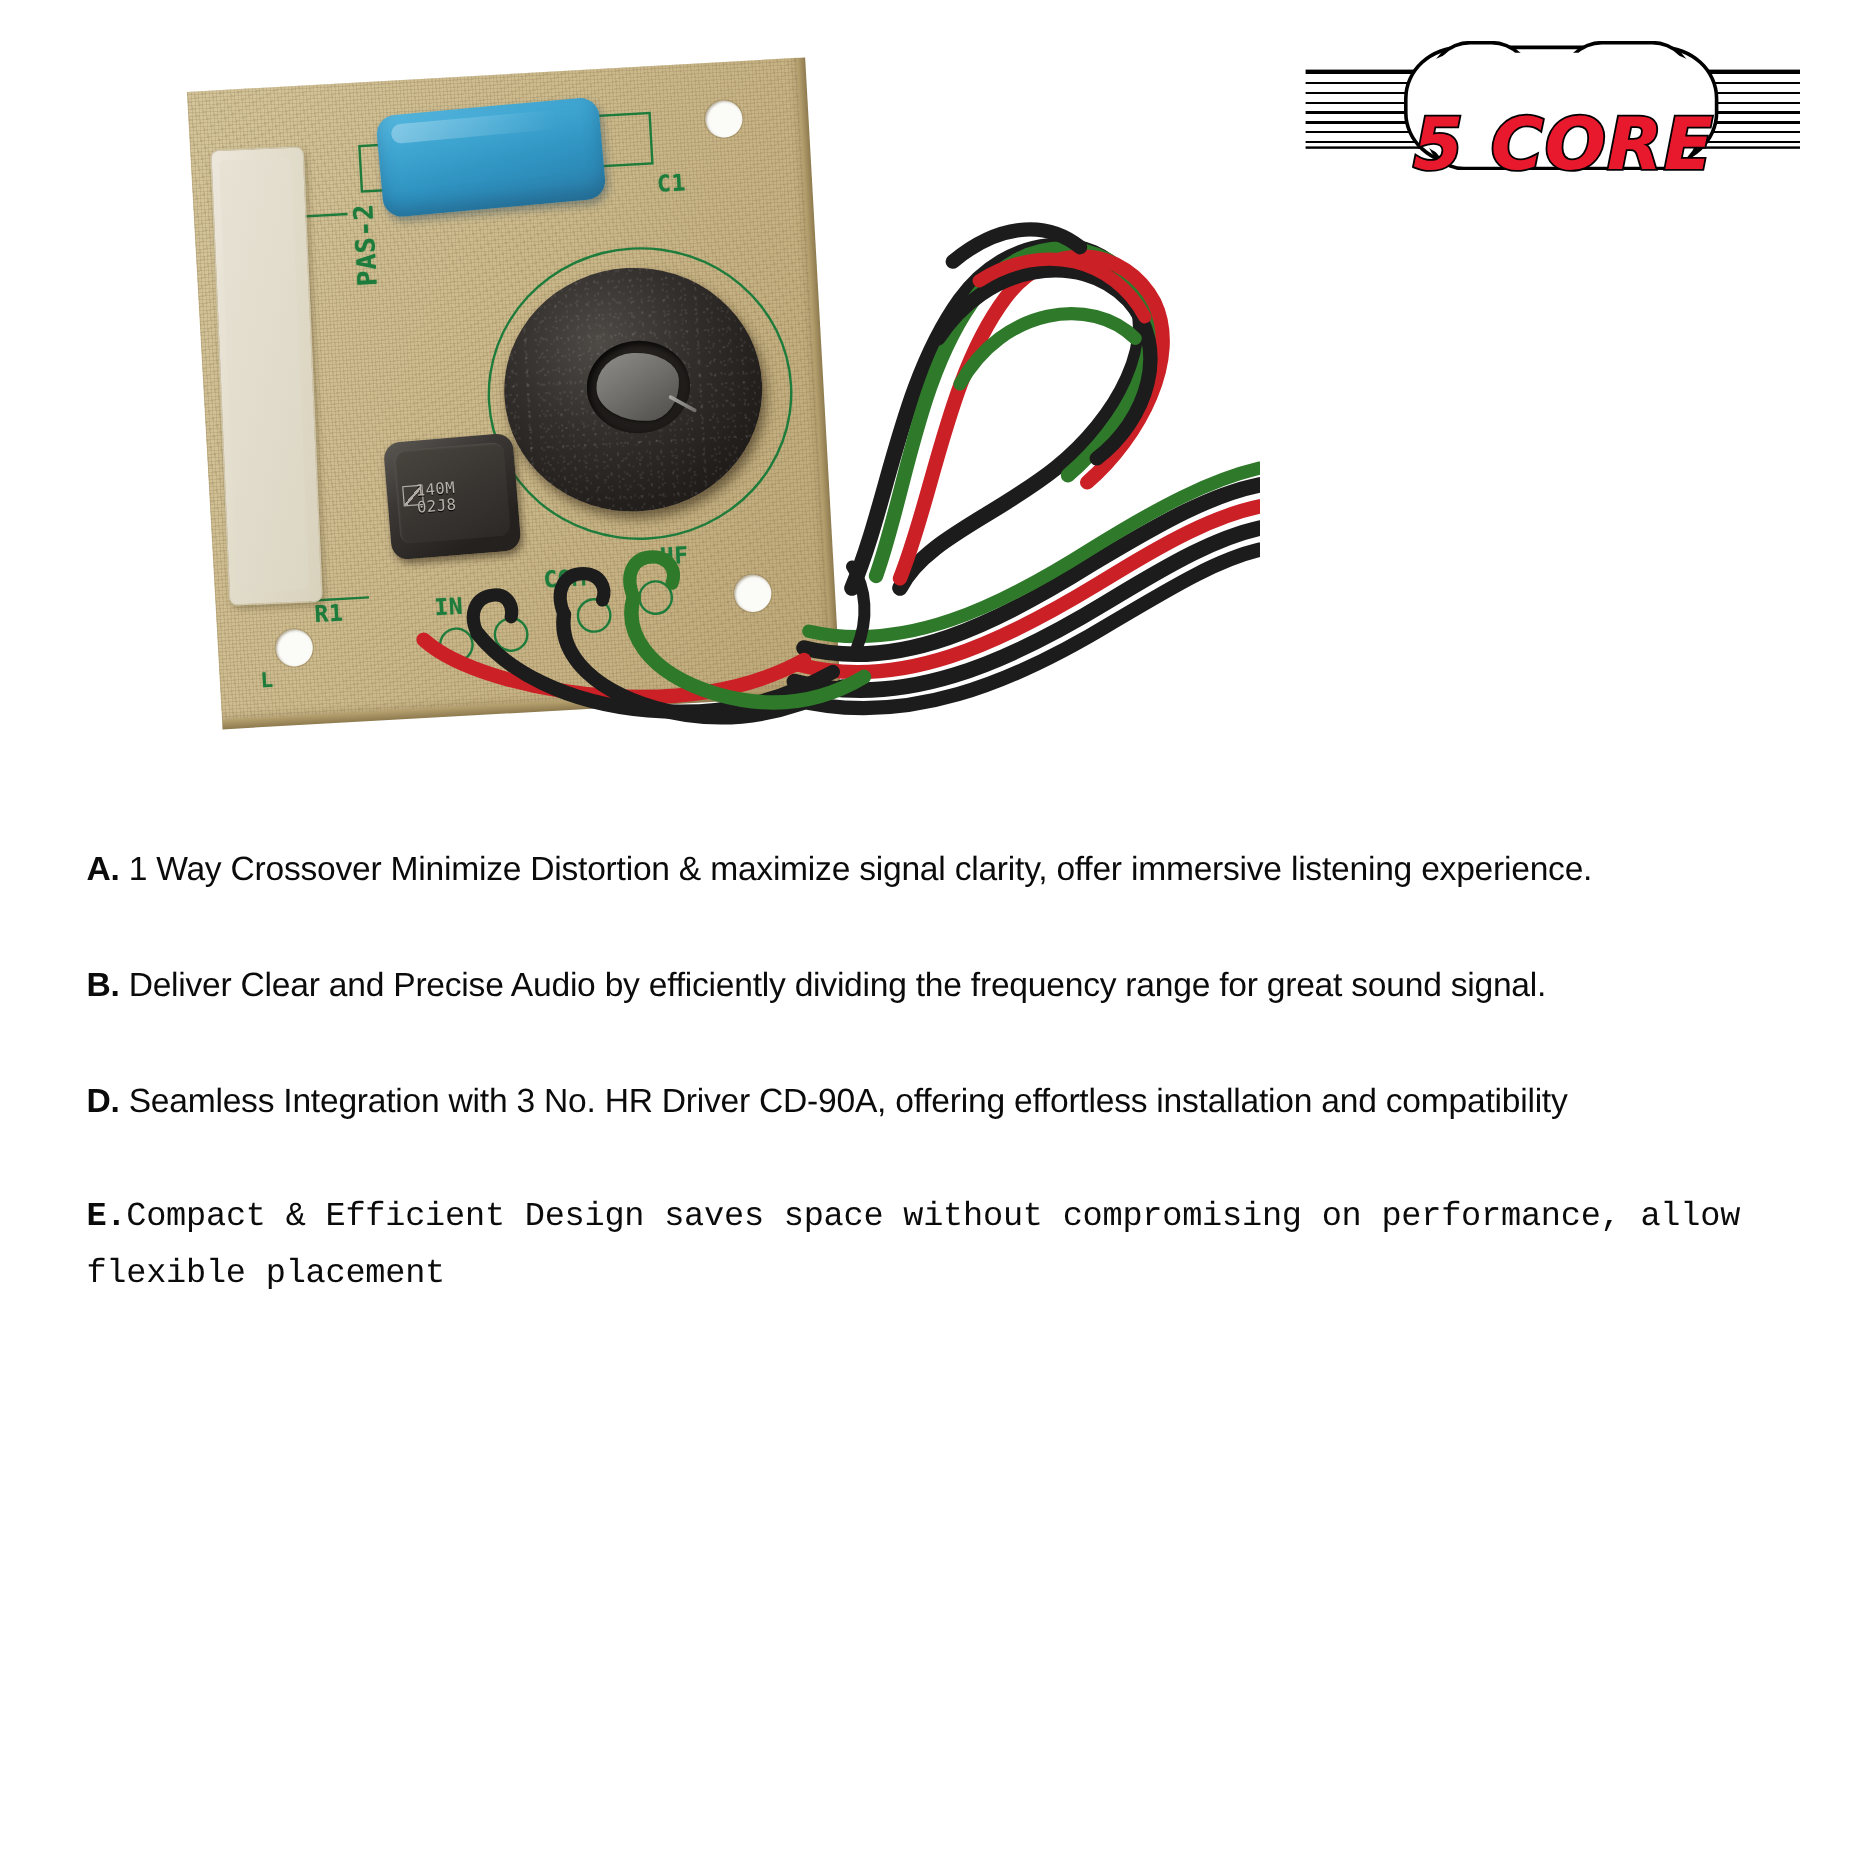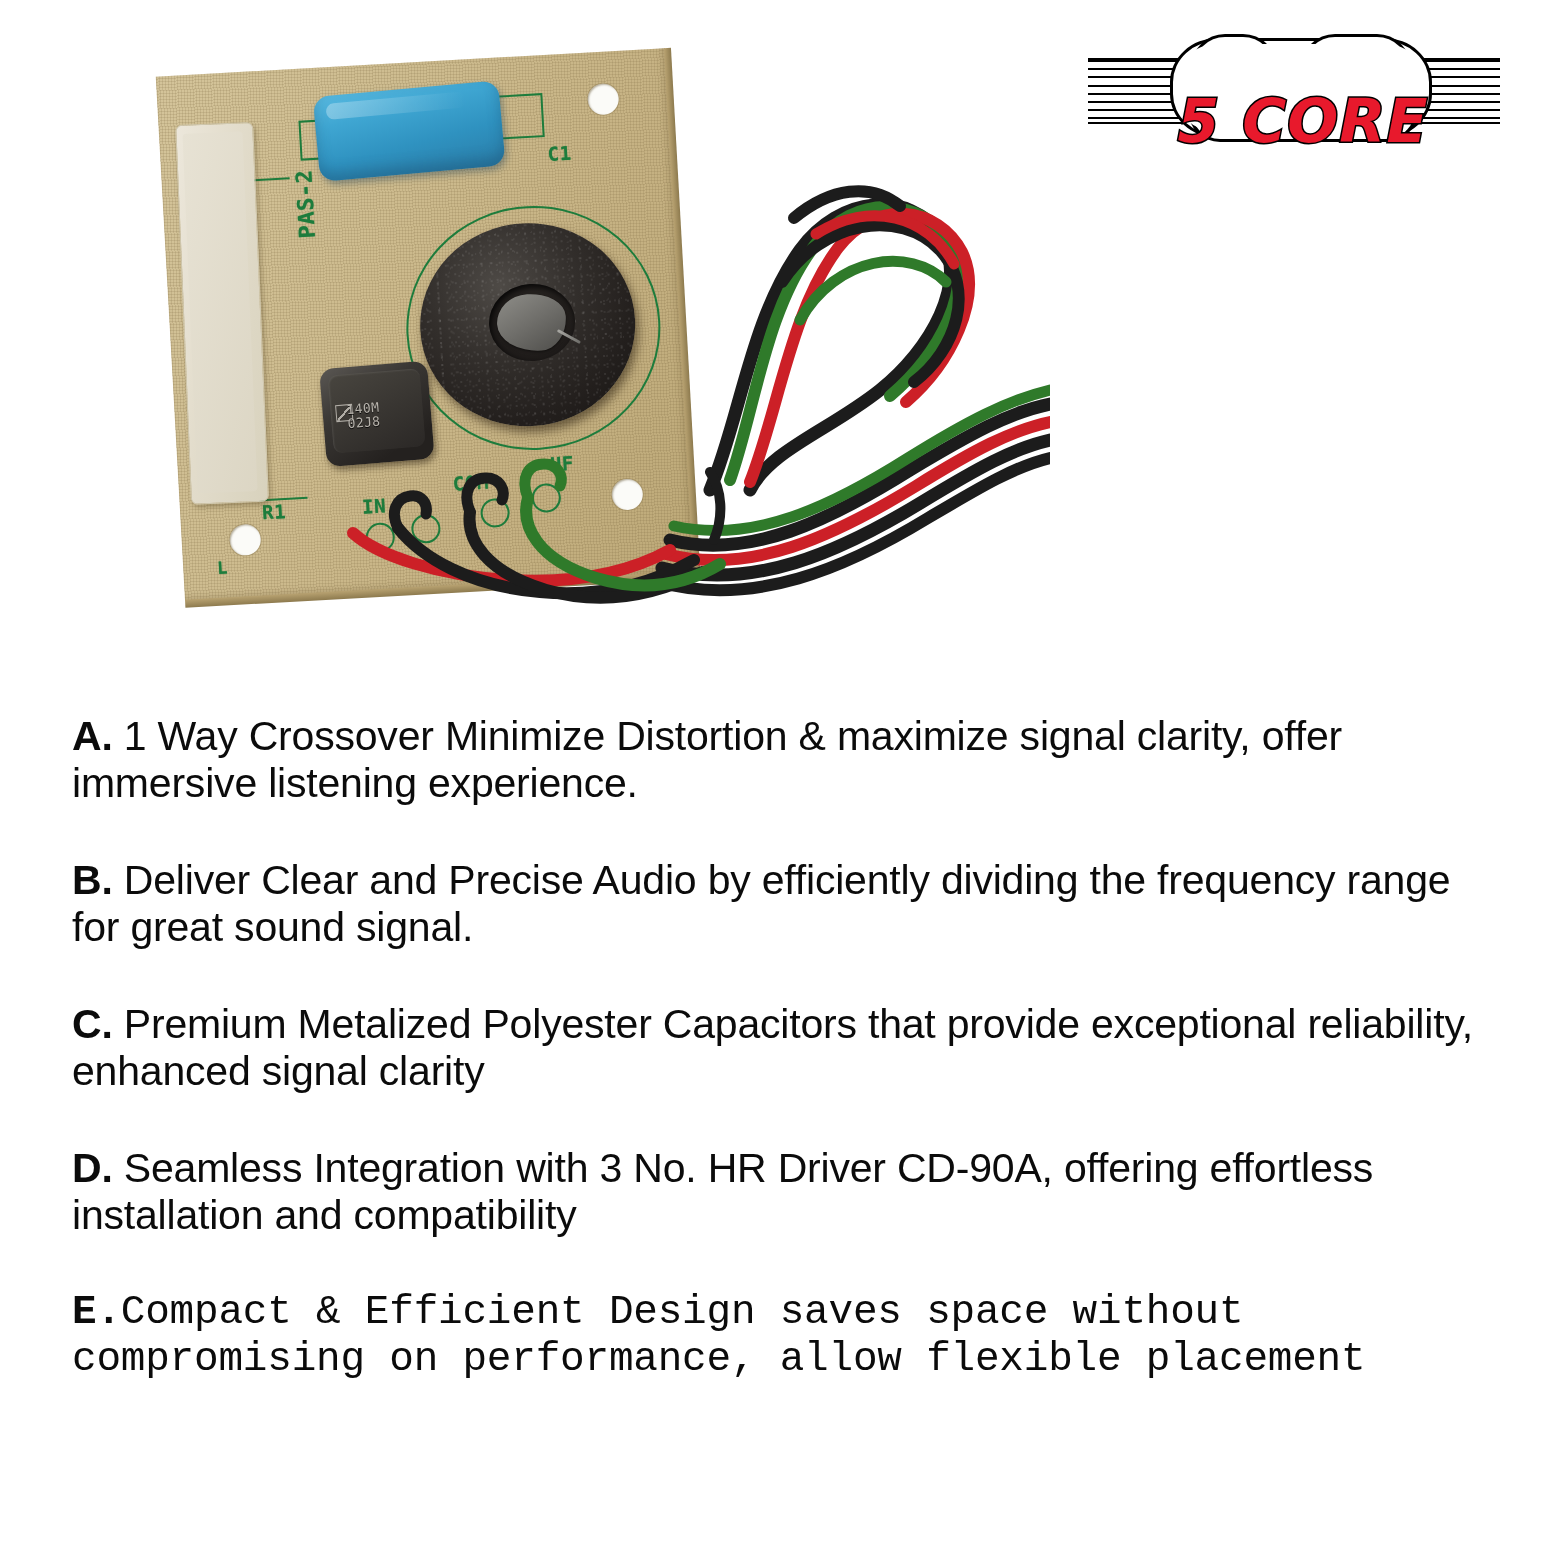--- a/index.html
+++ b/index.html
@@ -299,21 +299,21 @@
     pointer-events:none;
   }
 
   
   #feature-list{
     position:absolute;
     left:72px; top:672px;
     width:1412px;
   }
   .feature{
-    font-size:41px;
+    font-size:28px;
     line-height:47px;
     color:#0b0b0b;
     letter-spacing:-0.2px;
     margin-bottom:50px;
     font-weight:400;
   }
   .feature:last-child{margin-bottom:0;font-family:Liberation Mono, monospace;}
   .feature .letter{
     font-weight:bold;
   }
@@ -410,21 +410,18 @@
 </div>
 
 <div id="feature-list">
   <p class="feature">
     <span class="letter">A.</span><span> 1 Way Crossover Minimize Distortion &amp; maximize signal clarity, offer immersive listening experience.</span>
   </p>
   <p class="feature">
     <span class="letter">B.</span><span> Deliver Clear and Precise Audio by efficiently dividing the frequency range for great sound signal.</span>
   </p>
   <p class="feature">
-    <span class="letter">C.</span><span> Premium Metalized Polyester Capacitors that provide exceptional reliability, enhanced signal clarity</span>
-  </p>
-  <p class="feature">
     <span class="letter">D.</span><span> Seamless Integration with 3 No. HR Driver CD-90A, offering effortless installation and compatibility</span>
   </p>
   <p class="feature">
     <span class="letter">E.</span><span>Compact &amp; Efficient Design saves space without compromising on performance, allow flexible placement</span>
   </p>
 </div>
 
 </body></html>

